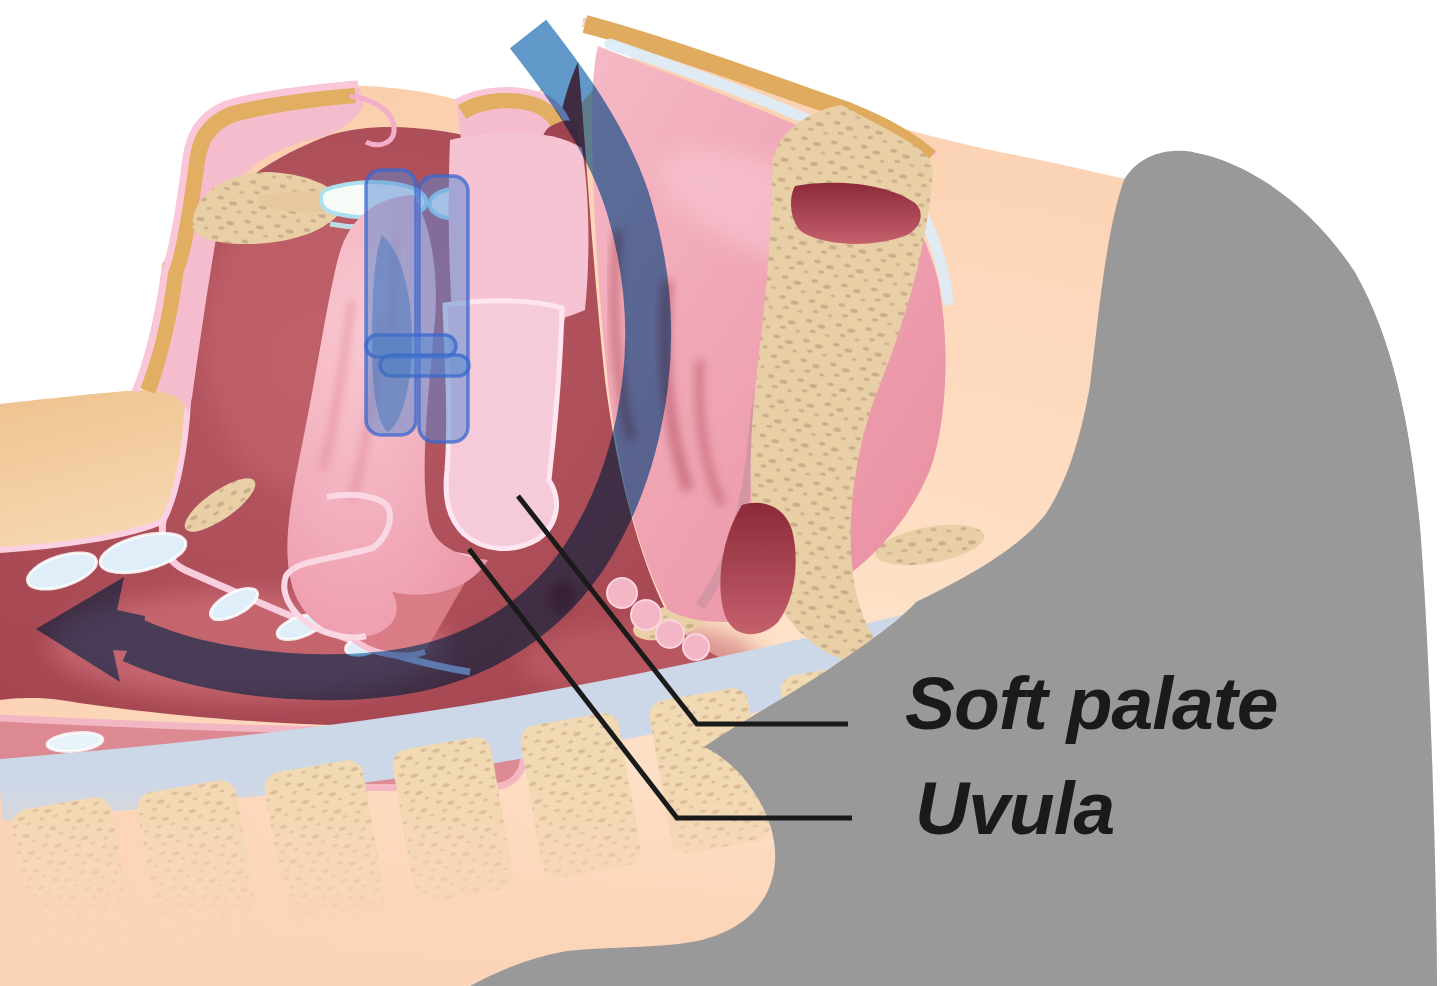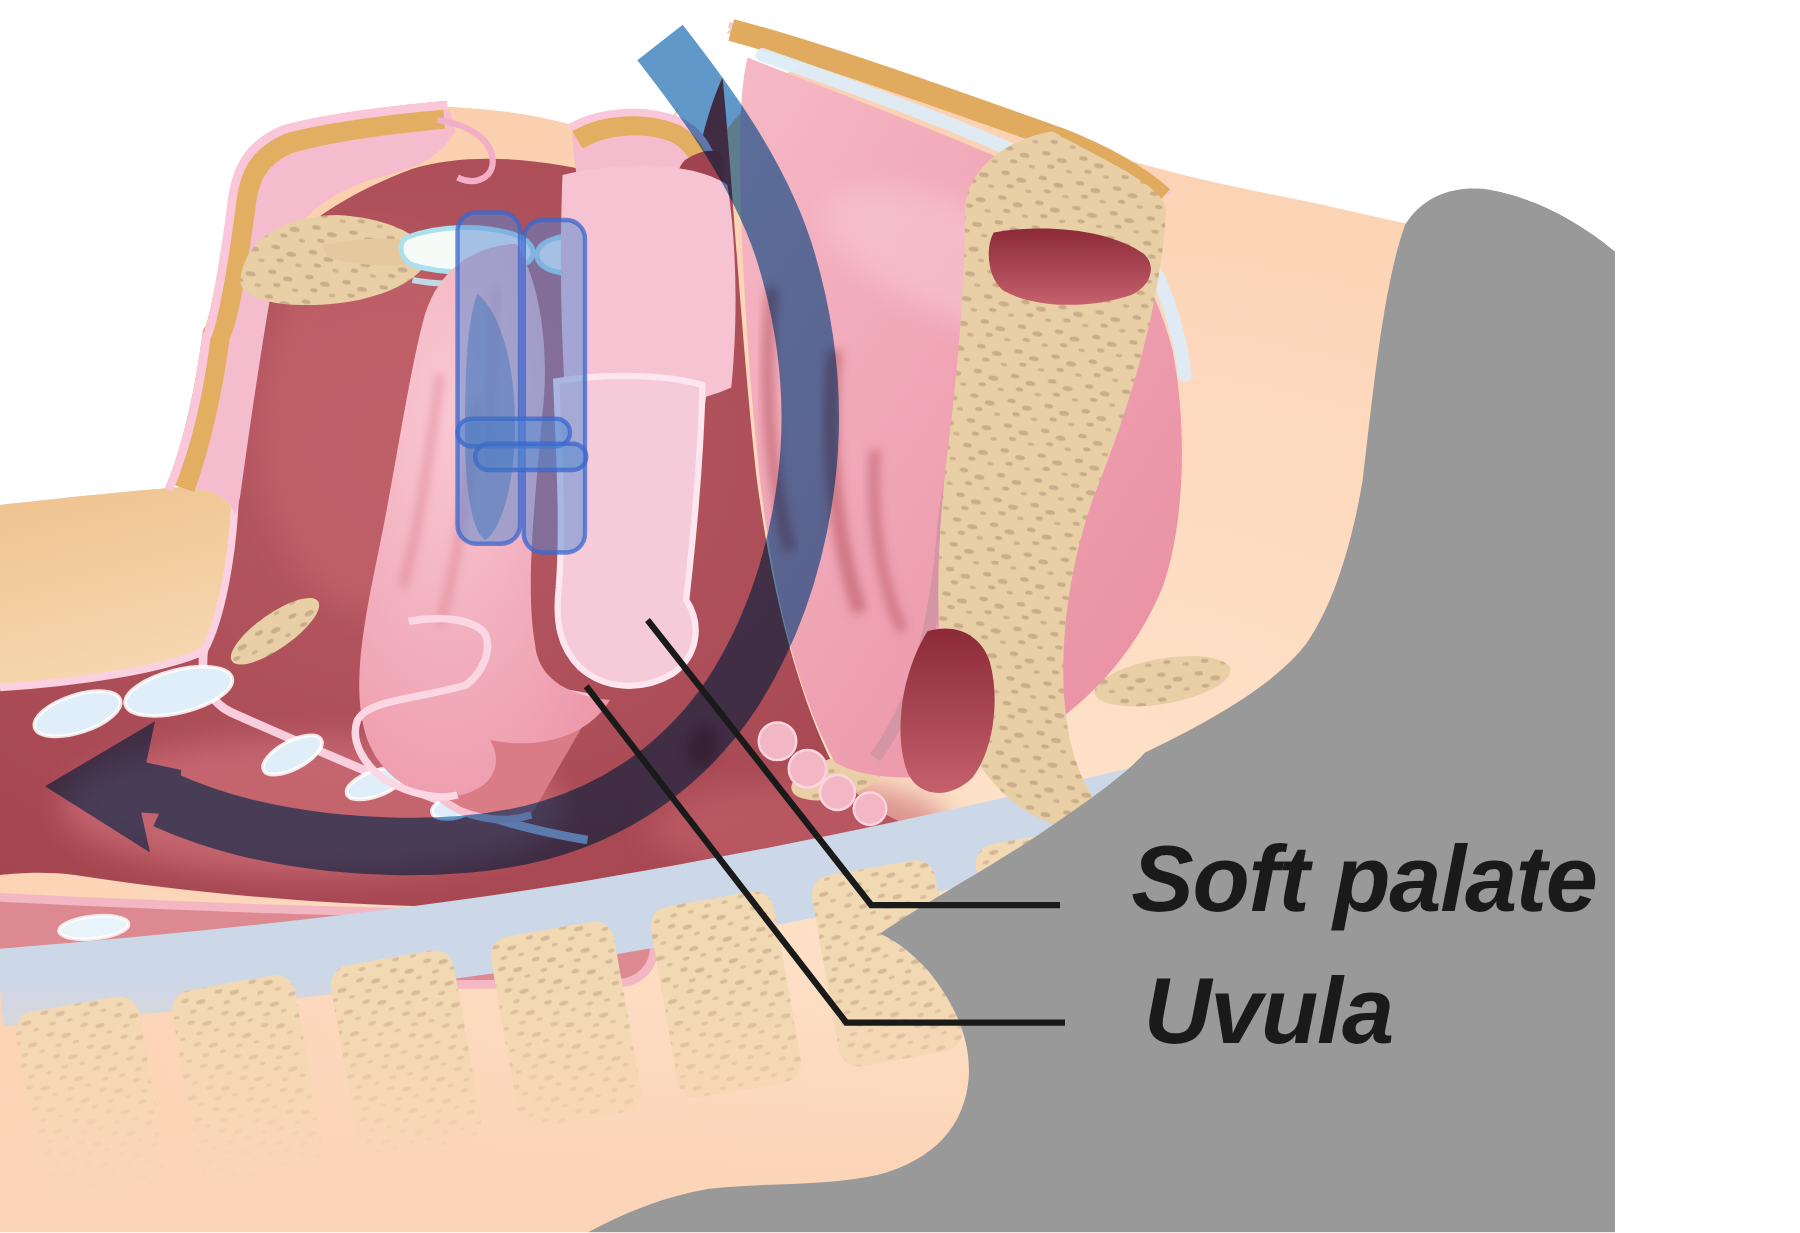--- a/index.html
+++ b/index.html
@@ -1,16 +1,16 @@
 <!DOCTYPE html>
 <html><head>
 <meta charset="utf-8">
 <style>
   html,body{margin:0;padding:0;background:#ffffff;}
-  .stage{position:relative;width:1292px;height:986px;overflow:hidden;background:#ffffff;
+  .stage{position:relative;width:1440px;height:986px;overflow:hidden;background:#ffffff;
          font-family:"Liberation Sans","DejaVu Sans",sans-serif;}
   .stage svg{position:absolute;inset:0;display:block;}
   .anat-label{
     font-family:"Liberation Sans","DejaVu Sans",sans-serif;
     font-style:italic;
     font-weight:600;
     letter-spacing:-1px;
     fill:var(--label-color,#1a1a1a);
   }
   .leader{stroke:var(--leader-color,#1a1a1a);stroke-width:5;fill:none;}

